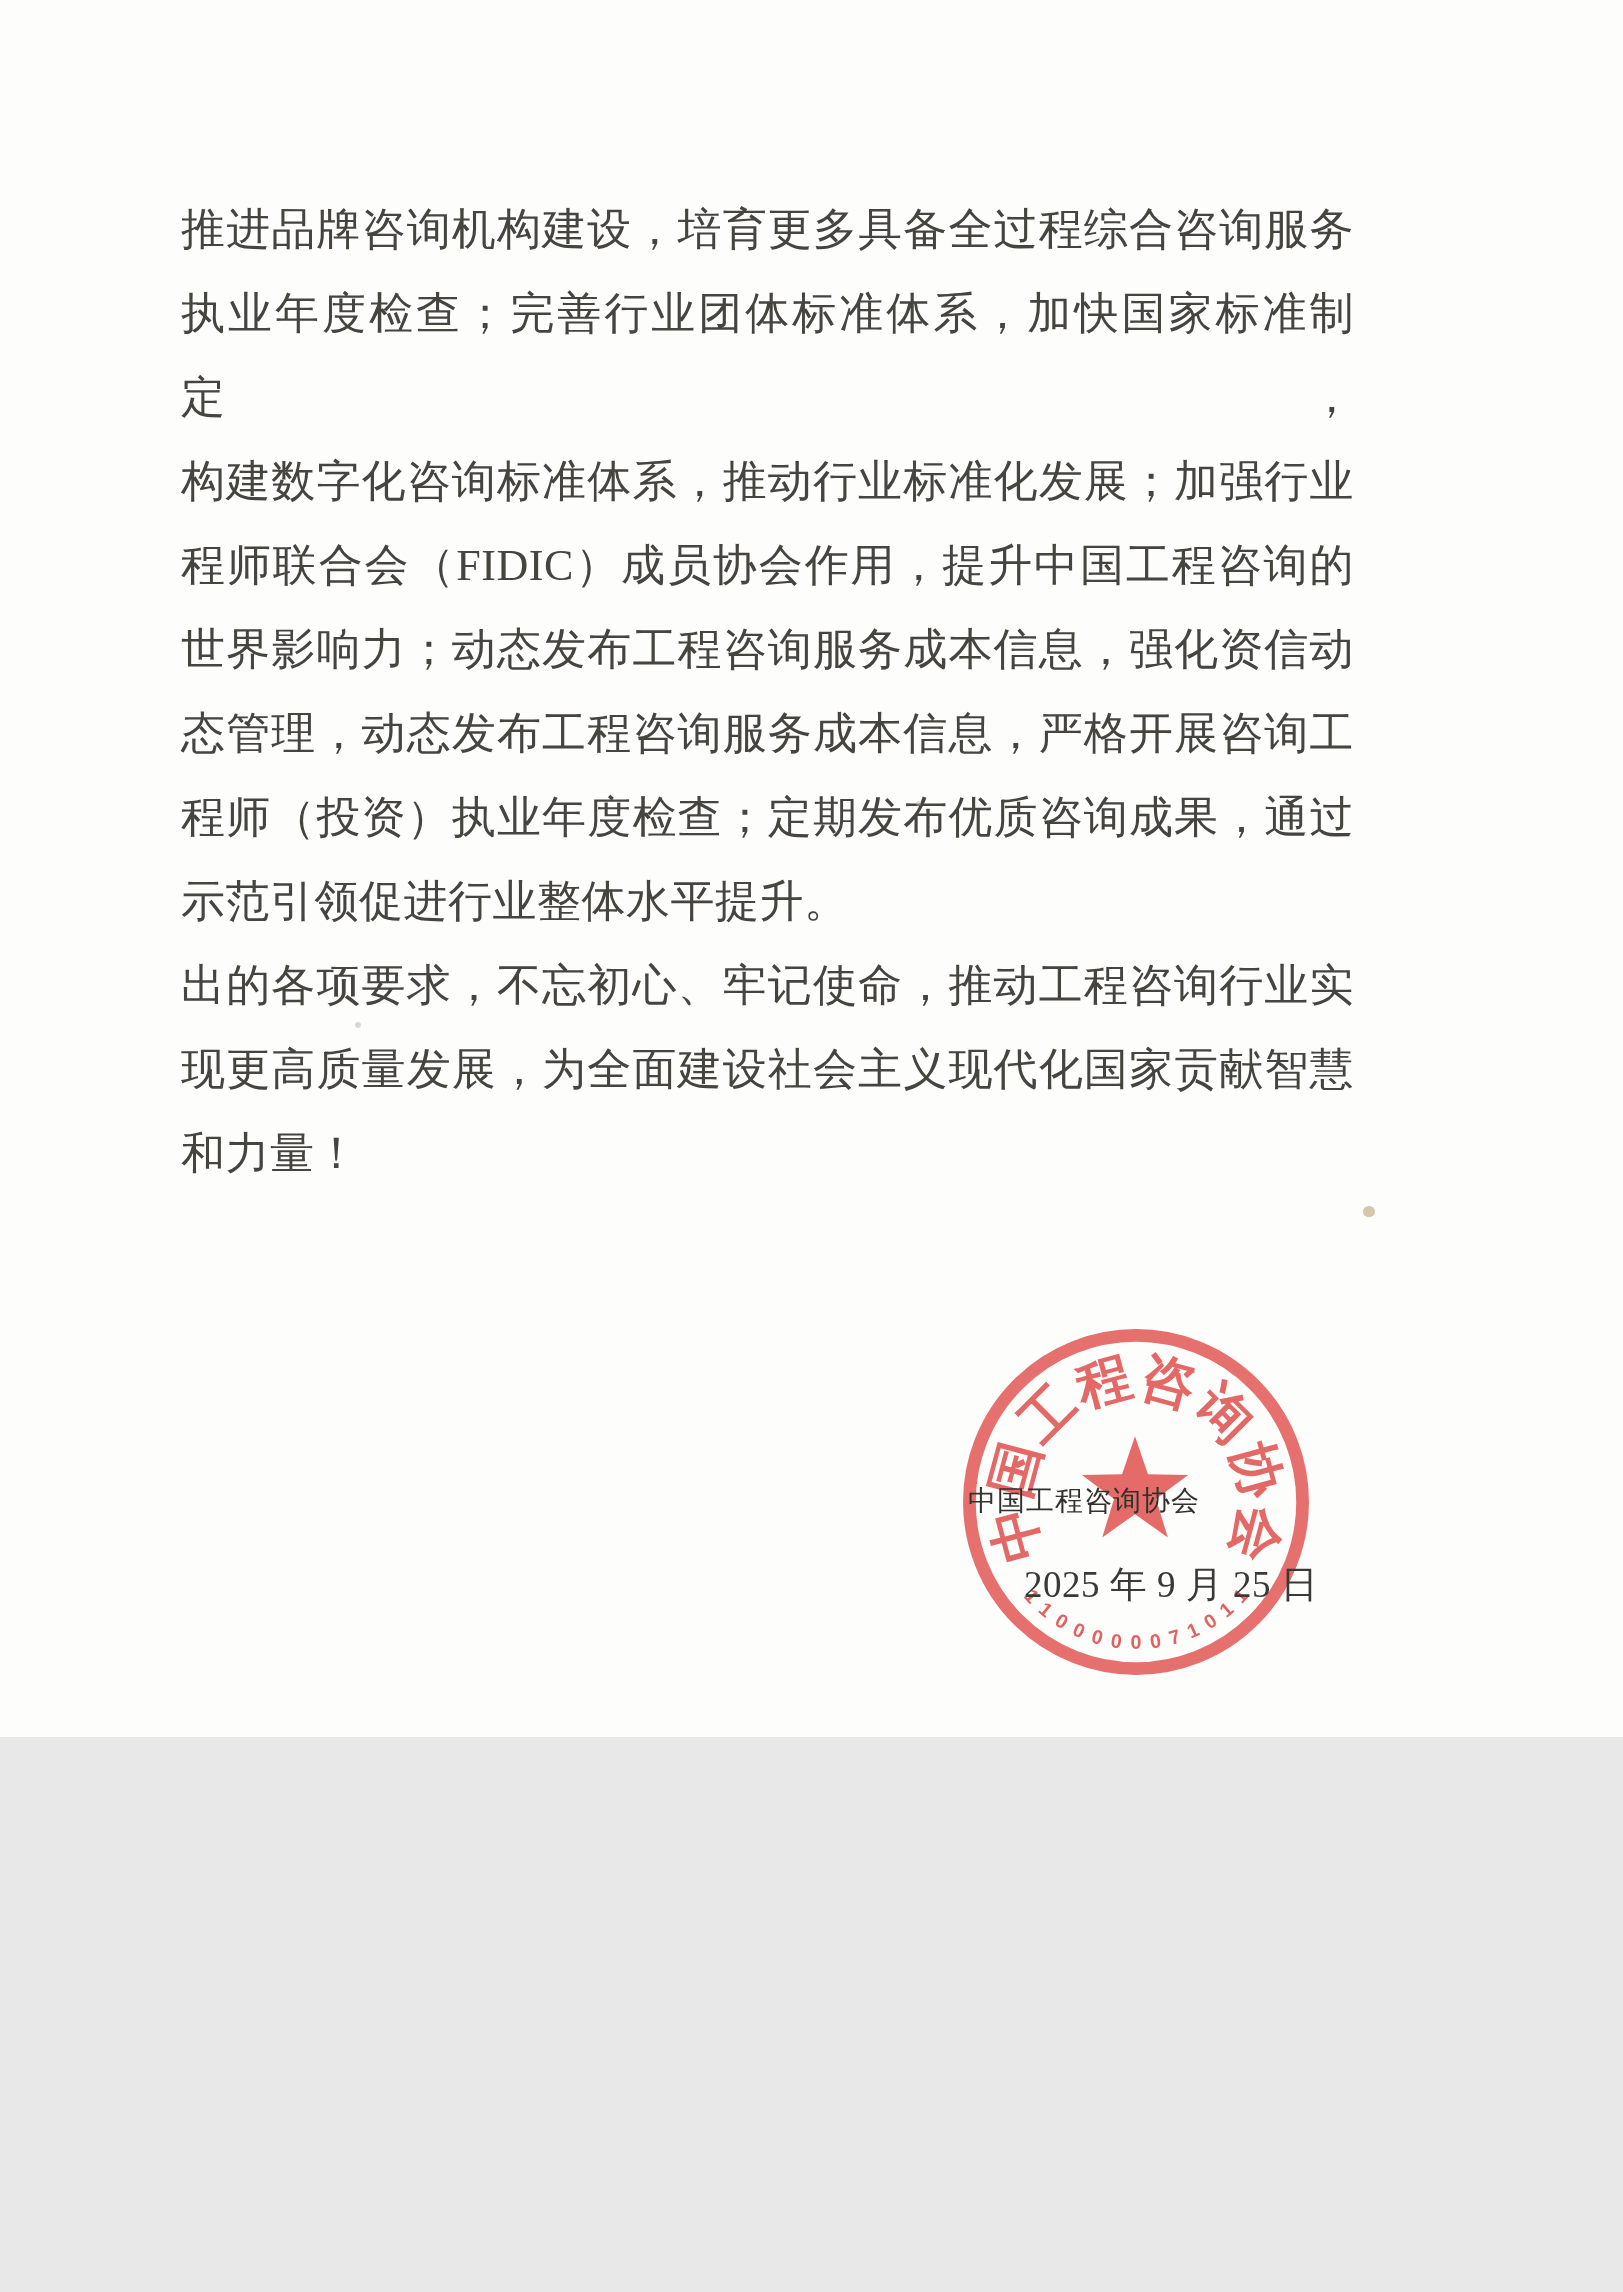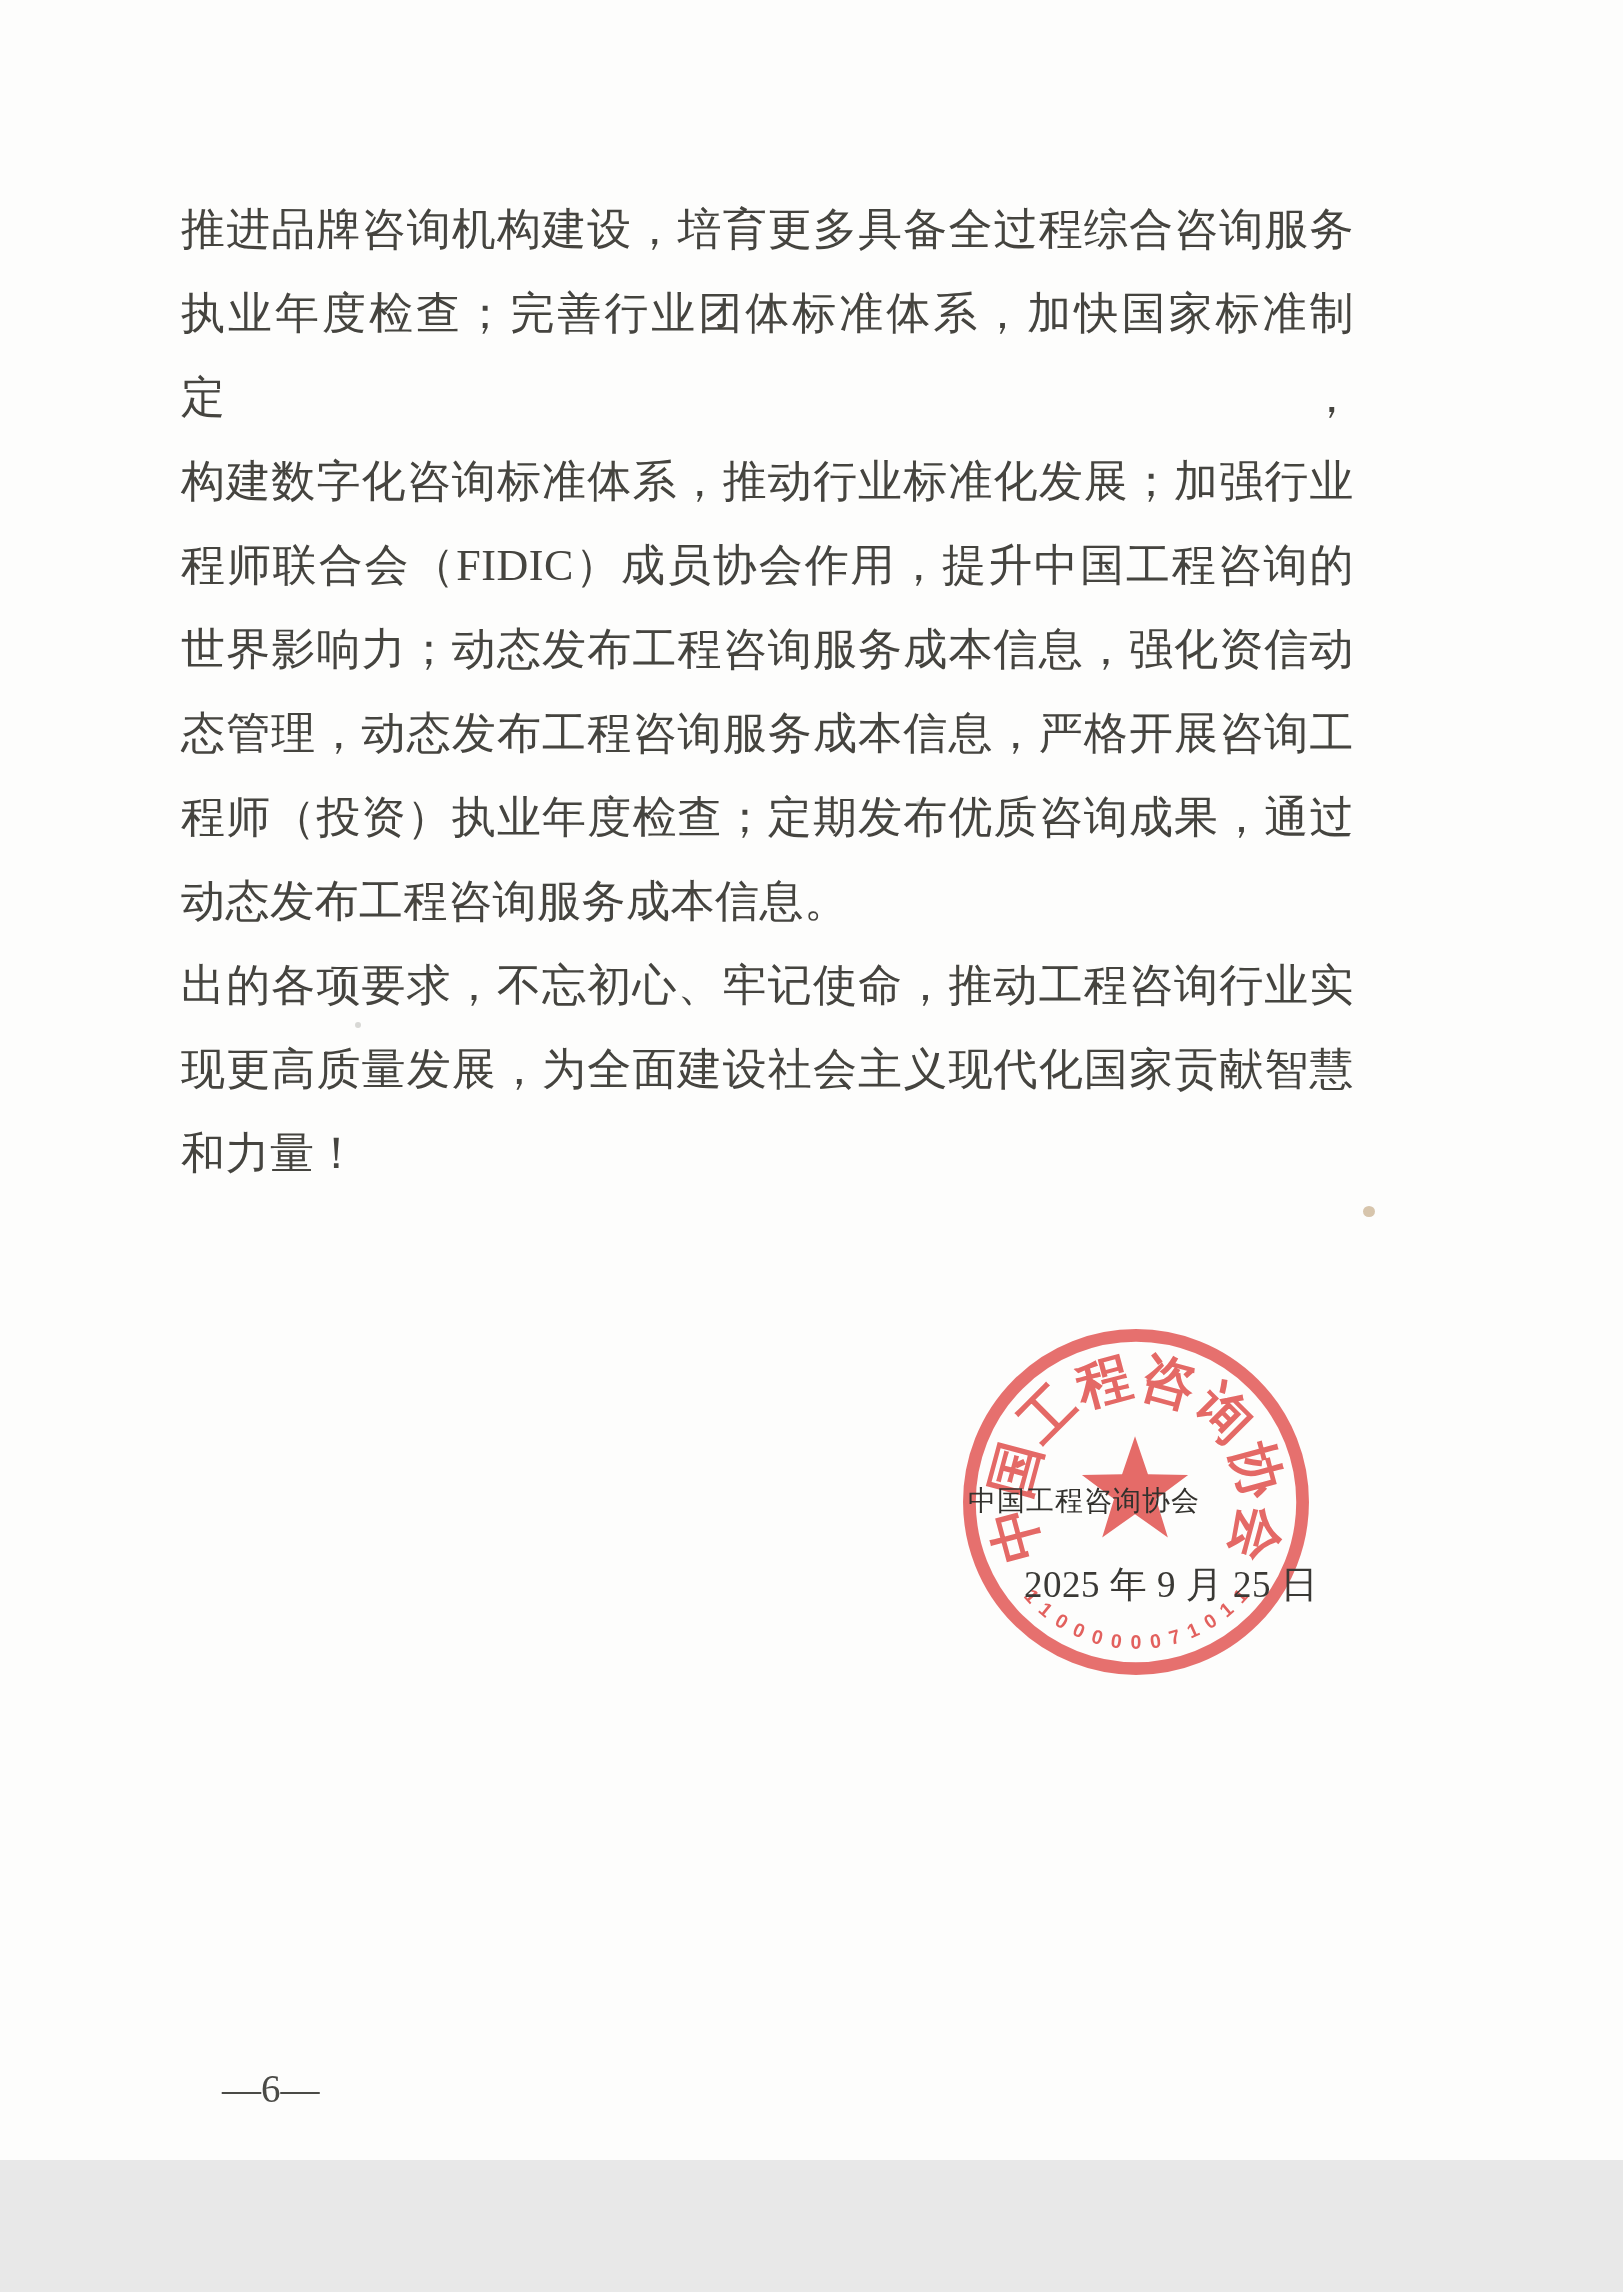--- a/index.html
+++ b/index.html
@@ -1,18 +1,18 @@
 <!DOCTYPE html>
 <html><head>
 <meta charset="utf-8">
 <style>
   html,body{margin:0;padding:0;background:#e8e8e8;}
   .page{
     position:relative;
-    width:1623px;height:2160px;
+    width:1623px;height:1737px;
     background:#fdfdfc;
     overflow:hidden;
     font-family:"Liberation Serif","DejaVu Serif",serif;
   }
   .body-text{
     position:absolute;left:181px;top:188px;width:1173px;
   }
   .body-text p{
     margin:0;
     font-size:44px;
@@ -54,21 +54,21 @@
 <div class="page">
 
   <div class="body-text">
     <p>推进品牌咨询机构建设，培育更多具备全过程综合咨询服务</p>
     <p>执业年度检查；完善行业团体标准体系，加快国家标准制定，</p>
     <p>构建数字化咨询标准体系，推动行业标准化发展；加强行业</p>
     <p>程师联合会（FIDIC）成员协会作用，提升中国工程咨询的</p>
     <p>世界影响力；动态发布工程咨询服务成本信息，强化资信动</p>
     <p>态管理，动态发布工程咨询服务成本信息，严格开展咨询工</p>
     <p>程师（投资）执业年度检查；定期发布优质咨询成果，通过</p>
-    <p class="para-end">动态发布工程咨询服务成本信息。</p>
+    <p class="para-end">示范引领促进行业整体水平提升。</p>
     <p>出的各项要求，不忘初心、牢记使命，推动工程咨询行业实</p>
     <p>现更高质量发展，为全面建设社会主义现代化国家贡献智慧</p>
     <p class="para-end">和力量！</p>
   </div>
 
   <div class="seal">
     <svg id="seal-svg" width="392" height="392" viewBox="0 0 400 400" xmlns="http://www.w3.org/2000/svg">
         <circle cx="200" cy="200" r="170" fill="none" stroke="#e0514e" stroke-width="13" opacity="0.82"></circle>
         <polygon points="199.0,133.0 212.2,171.8 253.2,172.4 220.4,197.0 232.5,236.1 199.0,212.5 165.5,236.1 177.6,197.0 144.8,172.4 185.8,171.8" fill="#e0514e" opacity="0.85"></polygon>
         <text x="77.32742006128832" y="232.87001872802014" fill="#e0514e" opacity="0.86" font-size="55" font-weight="600" text-anchor="middle" dominant-baseline="central" font-family="&quot;Liberation Serif&quot;,&quot;DejaVu Serif&quot;,serif" transform="rotate(-105 77.32742006128832 232.87001872802014)">中</text>

